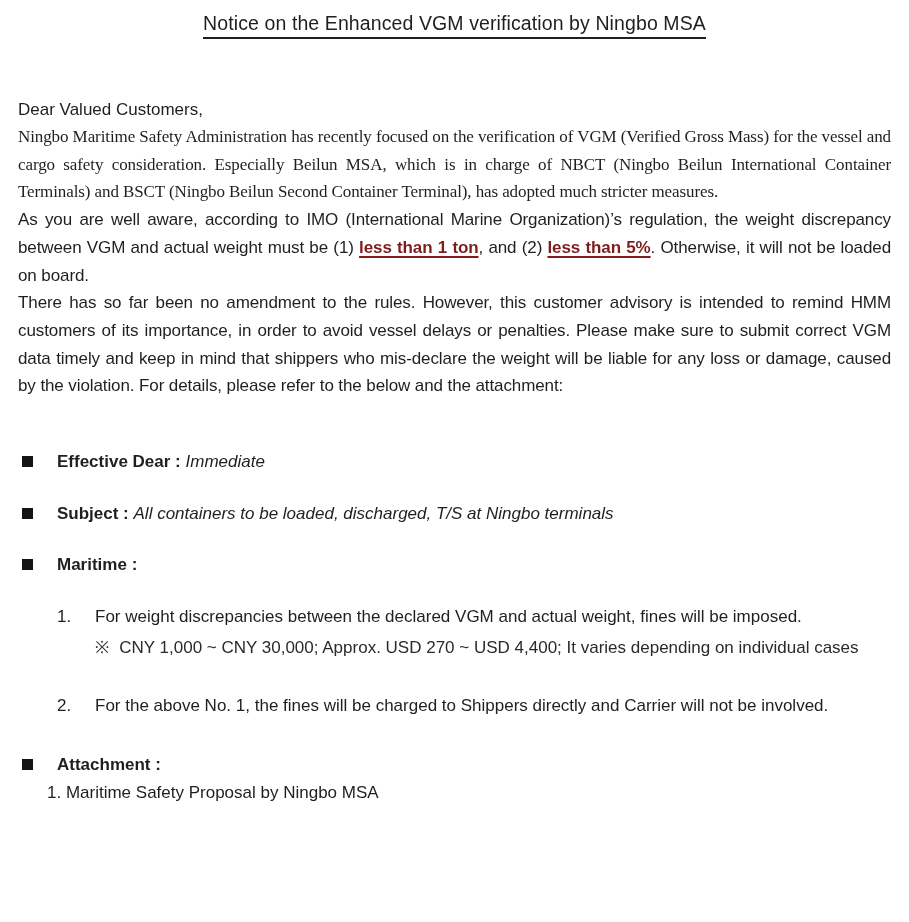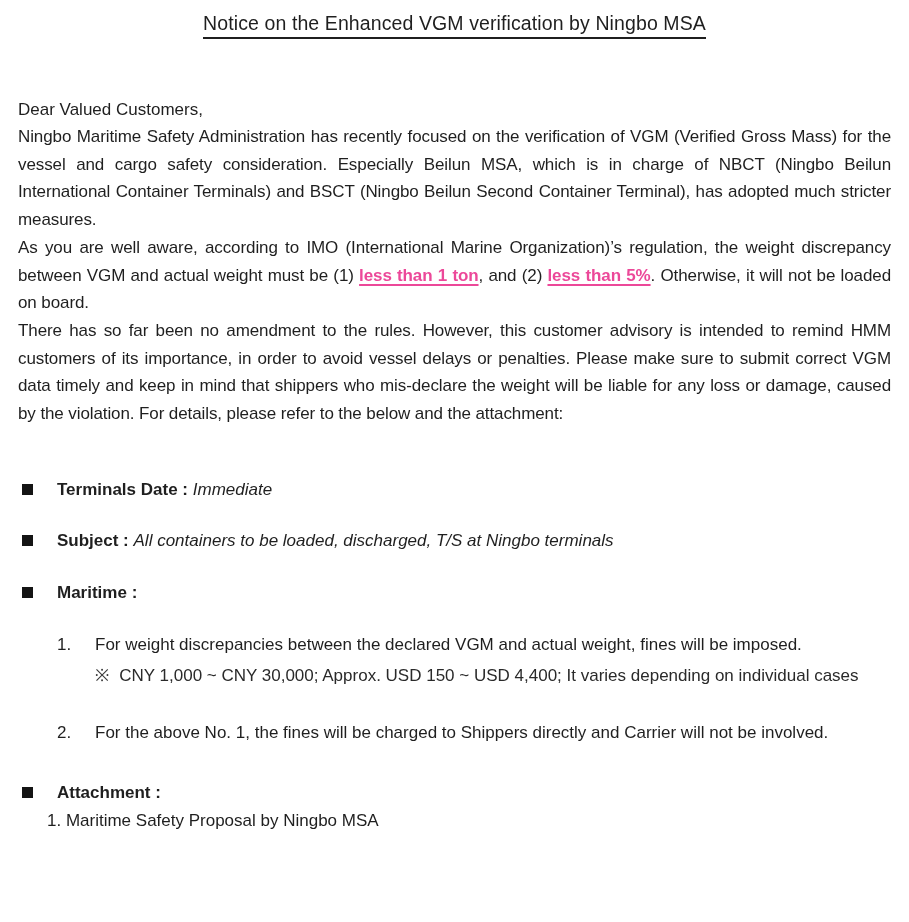--- a/index.html
+++ b/index.html
@@ -35,25 +35,25 @@
     font-size: 17px;
     line-height: 27px;
   }
   p.body-par {
     margin: 0;
     font-size: 17px;
     line-height: 27.7px;
     text-align: justify;
     letter-spacing: -0.1px;
   }
-  .p1 { margin-top: 53px; }
+  .p1 { margin-top: 53px; font-family: Liberation Serif, serif; }
   .p2 { margin-top: 20px; }
   .p3 { margin-top: 21px; }
   .seg-red {
-    color: #ec4899;
+    color: #7f1d1d;
     font-weight: bold;
     text-decoration: underline;
     text-decoration-thickness: 1.5px;
     text-underline-offset: 3px;
     margin-top: 12px;
   }
   .bullets { margin-top: 48px; }
   .bullet-row {
     display: flex;
     align-items: flex-start;
@@ -116,21 +116,21 @@
 
   <p class="body-par p2"><span>As you are well aware, according to IMO (International Marine Organization)’s regulation, the weight discrepancy between VGM and actual weight must be (1) </span><span class="seg-red">less than 1 ton</span><span>, and (2) </span><span class="seg-red">less than 5%</span><span>. Otherwise, it will not be loaded on board.</span></p>
 
   <p class="body-par p3">There has so far been no amendment to the rules. However, this customer advisory is intended to remind HMM customers of its importance, in order to avoid vessel delays or penalties. Please make sure to submit correct VGM data timely and keep in mind that shippers who mis-declare the weight will be liable for any loss or damage, caused by the violation. For details, please refer to the below and the attachment:</p>
 
   <div class="bullets">
 
     <div class="bullet-row">
       <span class="bullet-sq"></span>
       <span>
-        <span class="bullet-label">Terminals Date :</span>
+        <span class="bullet-label">Effective Dear :</span>
         <span class="bullet-value">Immediate</span>
       </span>
     </div>
 
     <div class="bullet-row">
       <span class="bullet-sq"></span>
       <span>
         <span class="bullet-label">Subject :</span>
         <span class="bullet-value">All containers to be loaded, discharged, T/S at Ningbo terminals</span>
       </span>
@@ -141,21 +141,21 @@
       <span class="bullet-label">Maritime :</span>
     </div>
 
     <div class="c-item first">
       <span class="c-num">1.</span>
       <span>For weight discrepancies between the declared VGM and actual weight, fines will be imposed.</span>
     </div>
 
     <div class="c-note">
       <span class="note-marker">※</span>
-      <span>CNY 1,000 ~ CNY 30,000; Approx. USD 150 ~ USD 4,400; It varies depending on individual cases</span>
+      <span>CNY 1,000 ~ CNY 30,000; Approx. USD 270 ~ USD 4,400; It varies depending on individual cases</span>
     </div>
 
     <div class="c-item second">
       <span class="c-num">2.</span>
       <span>For the above No. 1, the fines will be charged to Shippers directly and Carrier will not be involved.</span>
     </div>
 
     <div class="bullet-row attachment">
       <span class="bullet-sq"></span>
       <span class="bullet-label">Attachment :</span>

